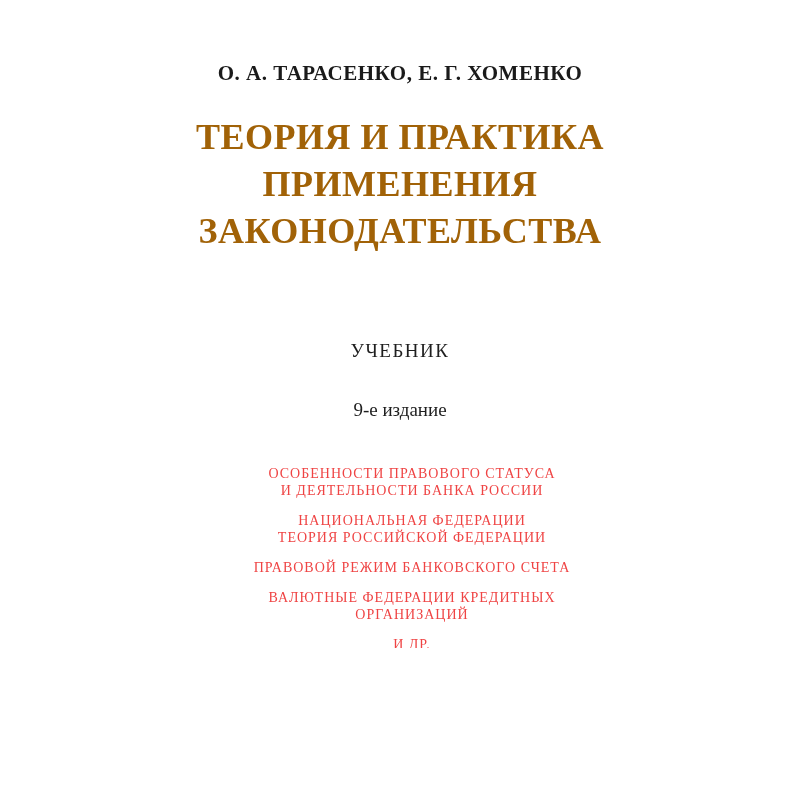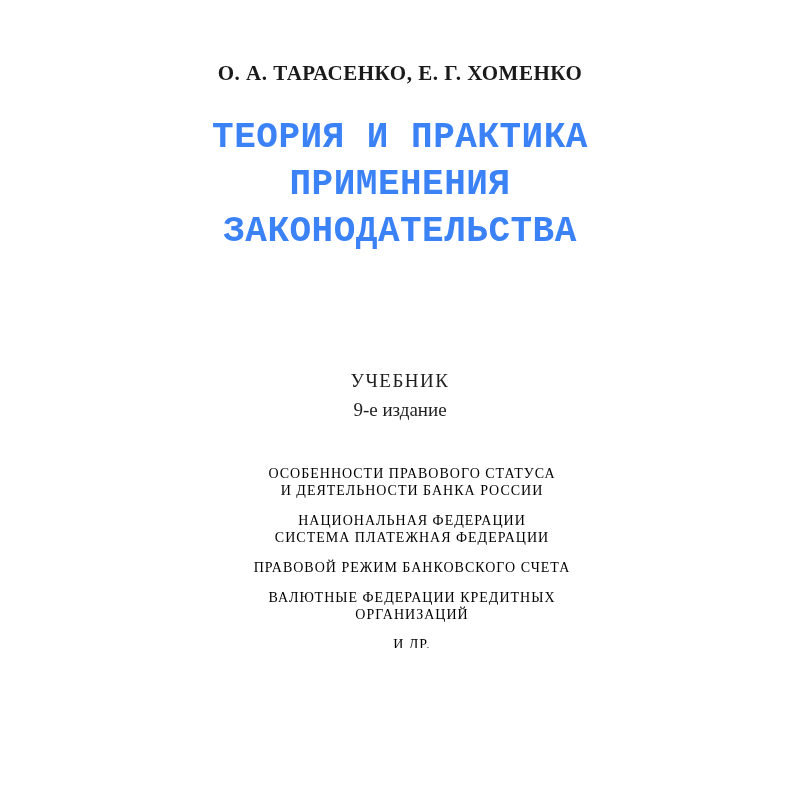--- a/index.html
+++ b/index.html
@@ -42,21 +42,20 @@
     position: absolute;
     top: 340px;
     left: 0;
     right: 0;
     text-align: center;
     font-size: 19px;
     line-height: 22px;
     font-weight: 400;
     letter-spacing: 1.5px;
     color: #1f1f1f;
-    margin-top: 30px;
   }
   .edition {
     position: absolute;
     top: 399px;
     left: 0;
     right: 0;
     text-align: center;
     font-size: 19px;
     line-height: 22px;
     font-weight: 400;
@@ -64,21 +63,21 @@
   }
   .topics {
     position: absolute;
     top: 465px;
     left: 0;
     right: 0;
     text-align: center;
     font-size: 14px;
     line-height: 17px;
     letter-spacing: 1px;
-    color: #000000;
+    color: #ef4444;
     padding-left: 24px;
   }
   .topic {
     margin: 0 0 13px 0;
   }
   .topic:last-child {
     margin-bottom: 16px;
   }
   .logo {
     position: absolute;
@@ -97,38 +96,38 @@
     display: block;
   }
 </style>
 </head>
 <body>
 
 <div class="cover" style="background-color: rgb(255, 255, 255);">
 
   <div class="authors">О. А. ТАРАСЕНКО, Е. Г. ХОМЕНКО</div>
 
-  <div class="title" style="color: #3b82f6; font-family: Liberation Mono, monospace;">
+  <div class="title" style="color: #a16207;">
     <div>ТЕОРИЯ И ПРАКТИКА</div>
     <div>ПРИМЕНЕНИЯ</div>
     <div>ЗАКОНОДАТЕЛЬСТВА</div>
   </div>
 
   <div class="subtitle">УЧЕБНИК</div>
 
   <div class="edition">9-е издание</div>
 
   <div class="topics">
     <div class="topic">
       <div>ОСОБЕННОСТИ ПРАВОВОГО СТАТУСА</div>
       <div>И ДЕЯТЕЛЬНОСТИ БАНКА РОССИИ</div>
     </div>
     <div class="topic">
       <div>НАЦИОНАЛЬНАЯ ФЕДЕРАЦИИ</div>
-      <div>СИСТЕМА ПЛАТЕЖНАЯ ФЕДЕРАЦИИ</div>
+      <div>ТЕОРИЯ РОССИЙСКОЙ ФЕДЕРАЦИИ</div>
     </div>
     <div class="topic">
       <div>ПРАВОВОЙ РЕЖИМ БАНКОВСКОГО СЧЕТА</div>
     </div>
     <div class="topic">
       <div>ВАЛЮТНЫЕ ФЕДЕРАЦИИ КРЕДИТНЫХ</div>
       <div>ОРГАНИЗАЦИЙ</div>
     </div>
     <div class="topic">
       <div>И ДР.</div>

